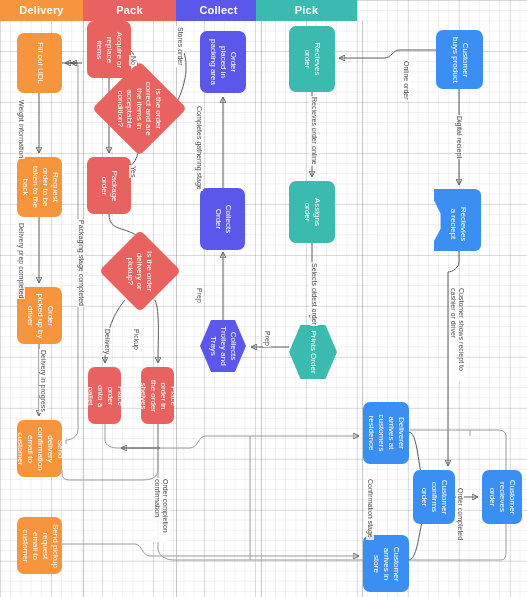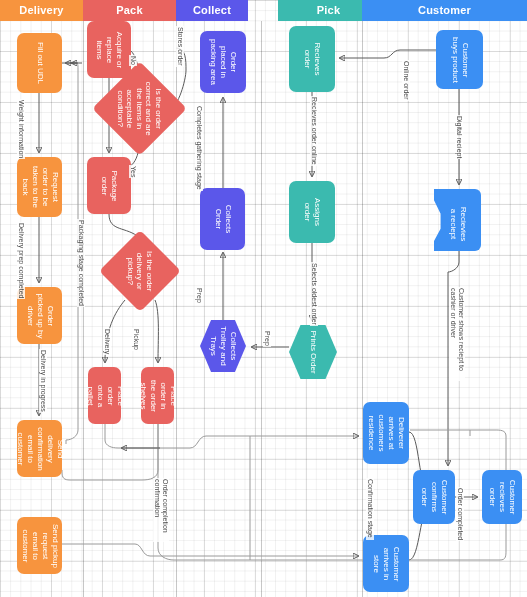--- a/index.html
+++ b/index.html
@@ -65,23 +65,22 @@
   svg.edges .thin{stroke:#9a9a9a;}
 </style>
 </head>
 <body>
 
 <div id="canvas">
   <div id="grid"></div>
 
   <div class="lane-head" style="left:0;width:83px;background:#F7943E;">Delivery</div>
   <div class="lane-head" style="left:83px;width:93px;background:#E8635F;">Pack</div>
-  <div class="lane-head" style="left:176px;width:72px;background:#5B57EA;">Collect</div>
-  <div class="lane-head" style="left:278px;width:101px;background:#3BBAAF;">Pick</div>
-  <div class="lane-head" style="left:362px;width:165px;background:#3B8FF3;">Customer</div>
+  <div class="lane-head" style="left:176px;width:85px;background:#5B57EA;">Collect</div>
+  <div class="lane-head" style="left:256px;width:101px;background:#3BBAAF;">Pick</div>
 
   <div class="lane-sep" style="left:83px;"></div>
   <div class="lane-sep" style="left:176px;"></div>
   <div class="lane-sep" style="left:261px;"></div>
   <div class="lane-sep" style="left:362px;"></div>
 
   <svg class="edges">
     <defs>
       <marker id="ah" markerWidth="6" markerHeight="6" refX="5" refY="3" orient="auto">
         <path d="M0,0 L6,3 L0,6 z" fill="#5a5a5a" stroke="none"></path>

